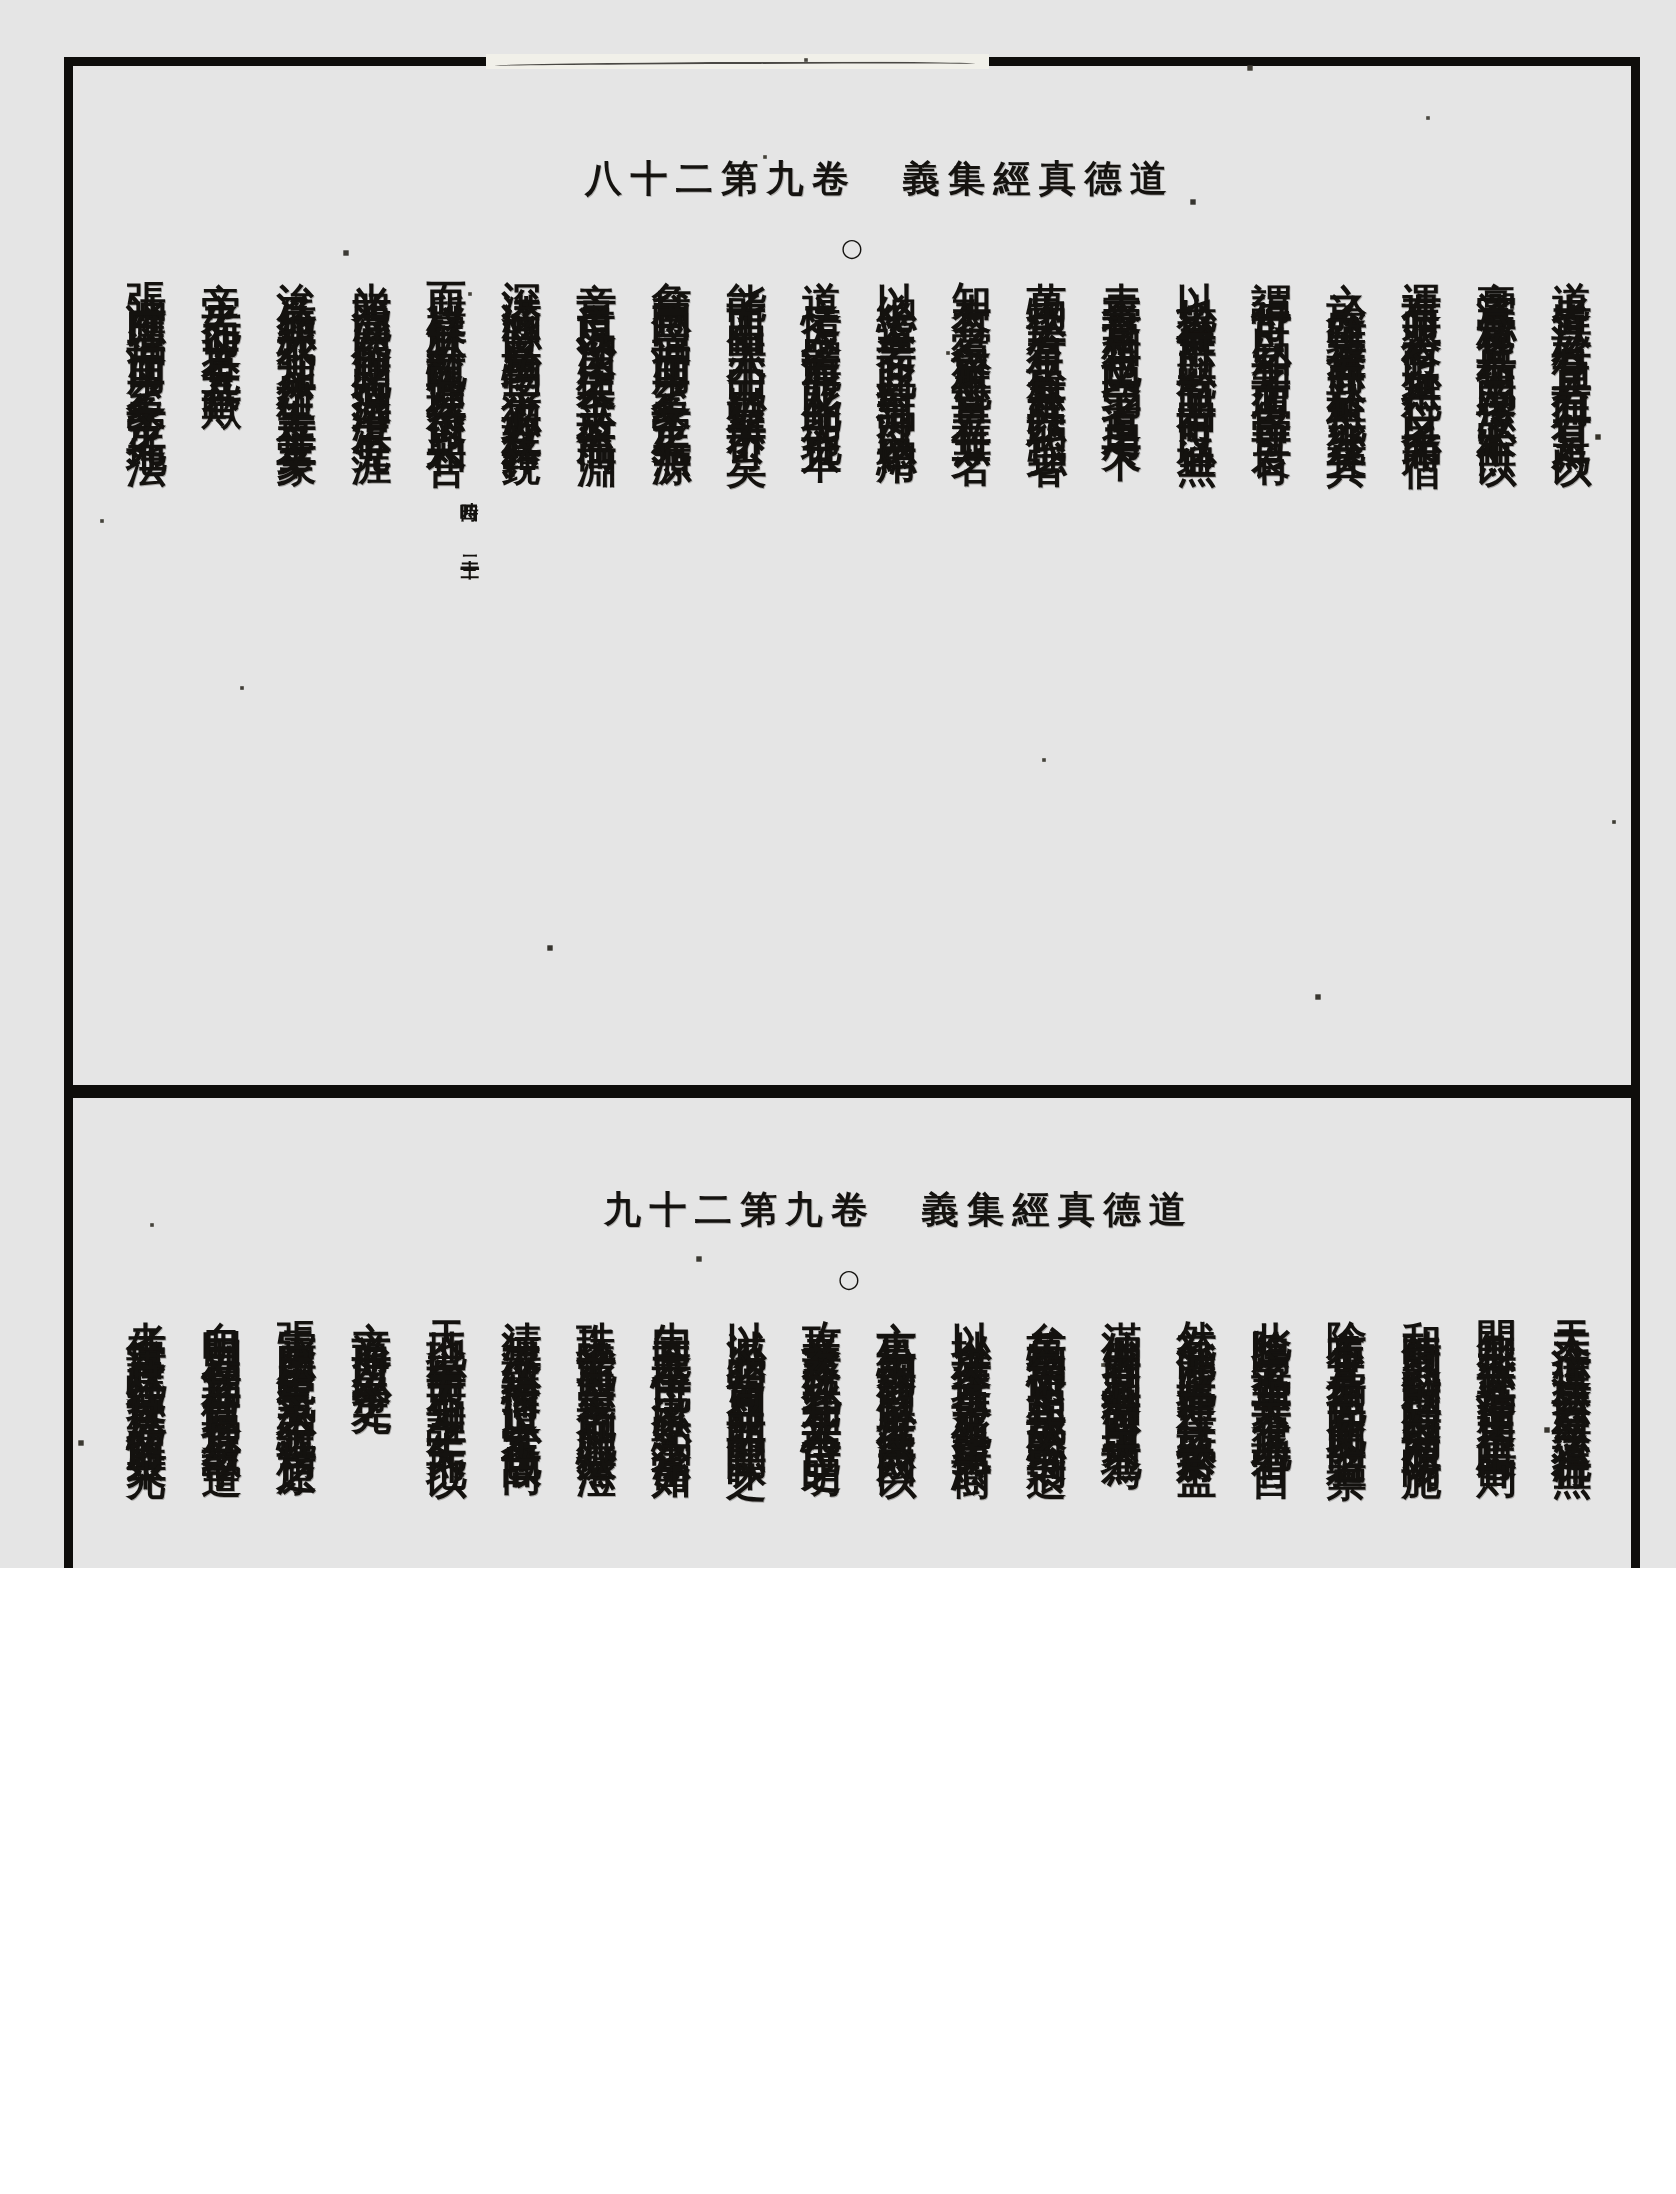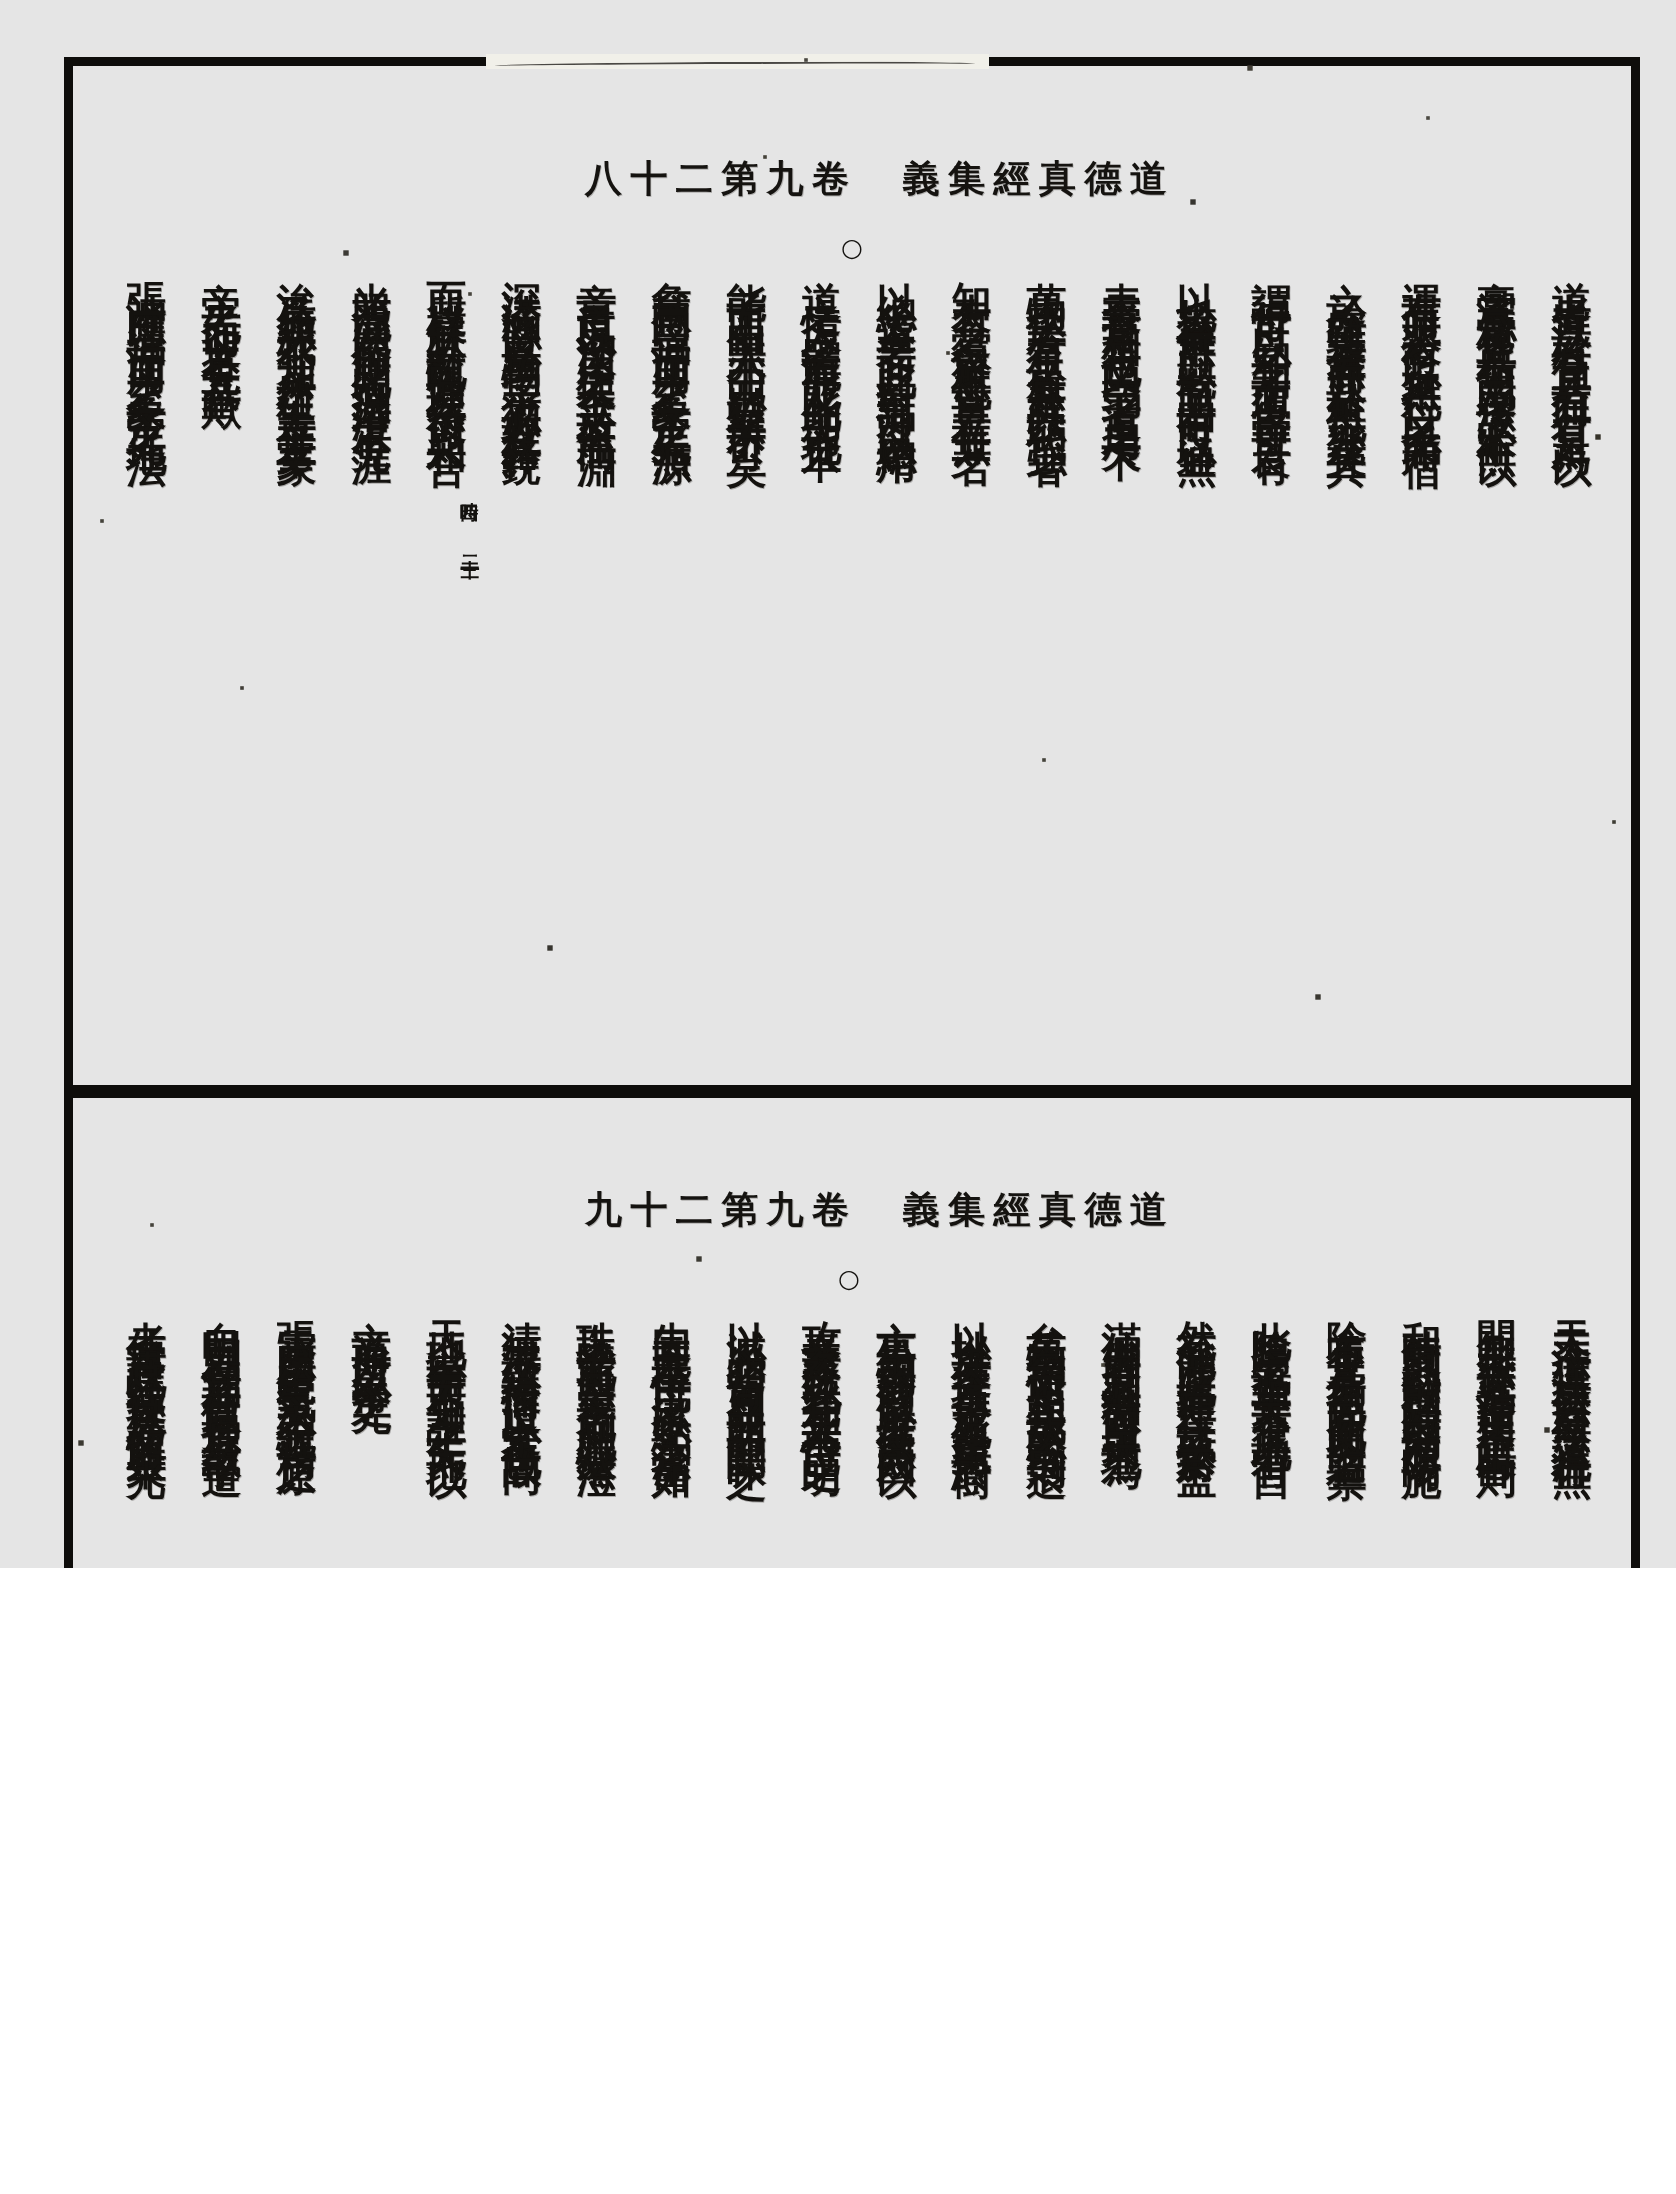--- a/index.html
+++ b/index.html
@@ -47,21 +47,21 @@
     position:absolute; left:73px; top:1085px; width:1558px; height:12.6px;
     background:#0e0d0b;
   }
   .volume-header{
     position:absolute;
     font-size:37px; font-weight:700; letter-spacing:8.4px;
     white-space:nowrap; color:#151310;
     text-shadow:0.8px 0.8px 0 rgba(22,20,17,.25);
   }
   .header-top{ left:585px; top:154px; }
-  .header-bottom{ left:585px; top:1185px; }
+  .header-bottom{ left:604px; top:1185px; }
   .col-area{
     position:absolute; left:101px; width:1509px;
     display:flex; flex-direction:row-reverse;
   }
   .area-top{ top:250px; height:831px; }
   .area-bottom{ top:1289px; height:875px; }
   .col{
     writing-mode:vertical-rl; text-orientation:upright;
     width:75px; line-height:75px;
     font-size:40px; font-weight:700; letter-spacing:11px;

